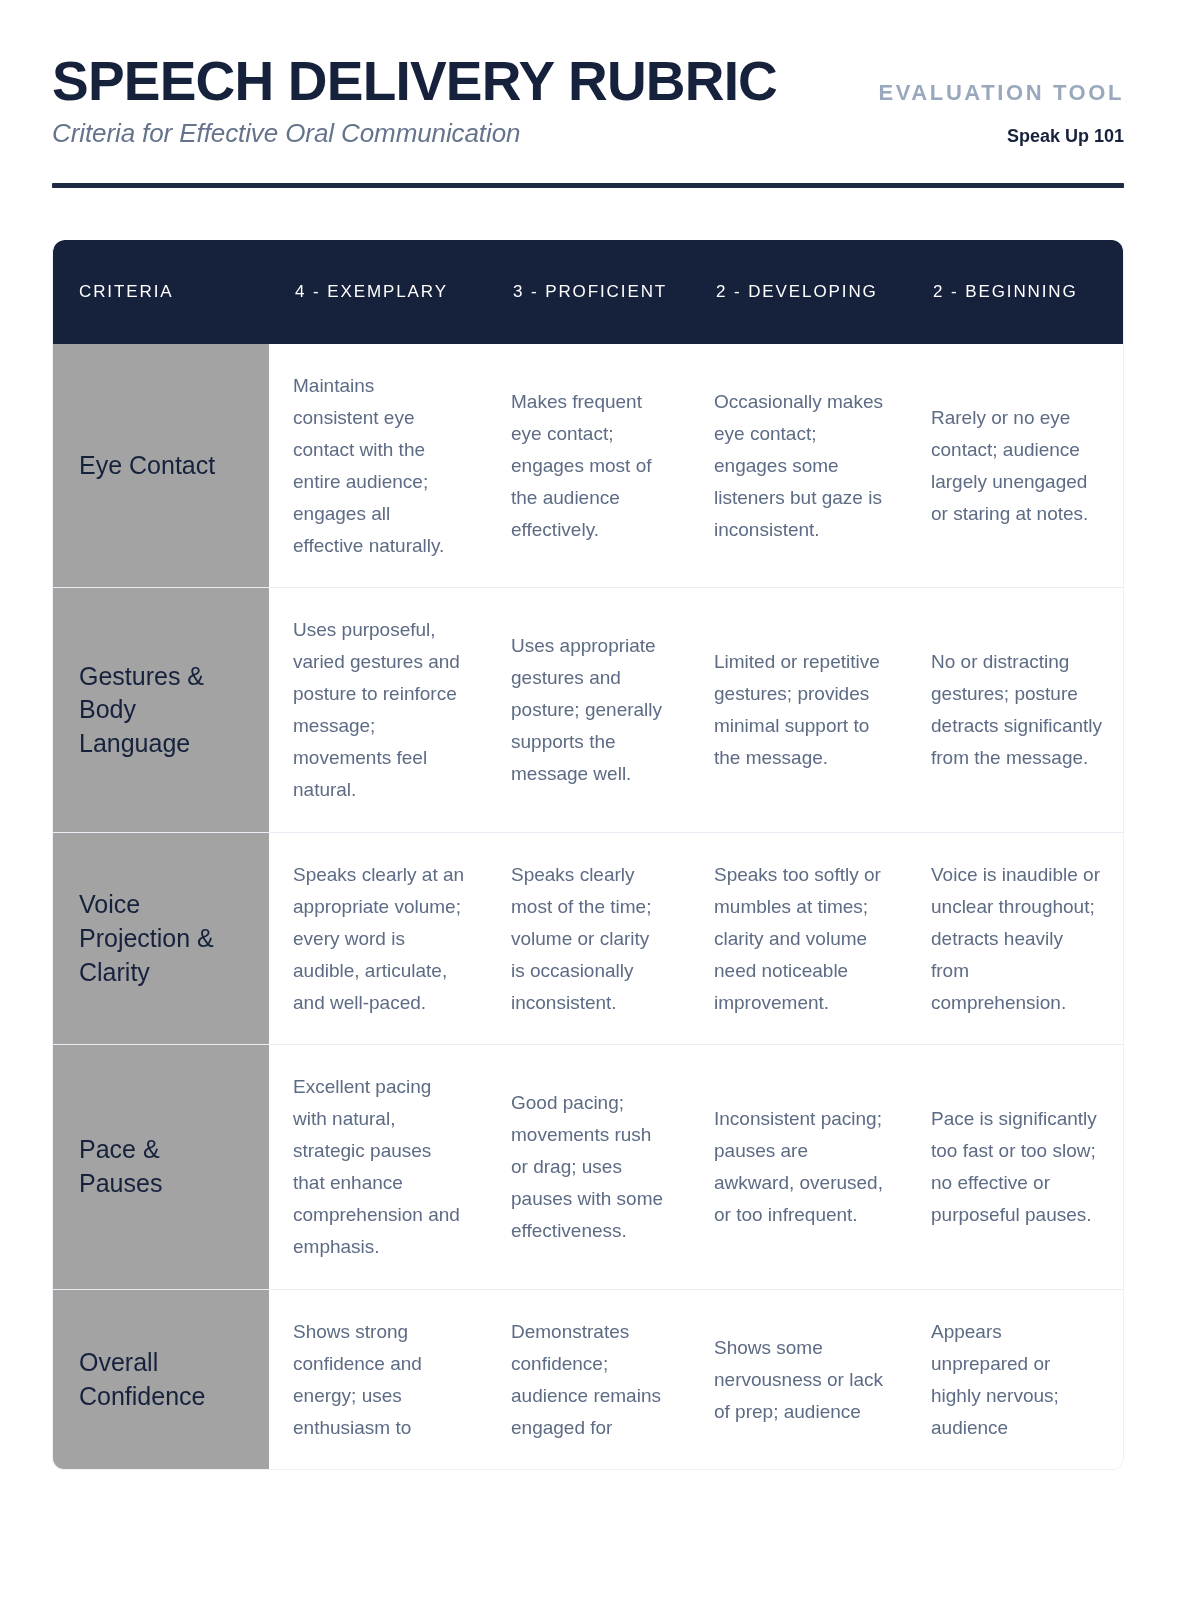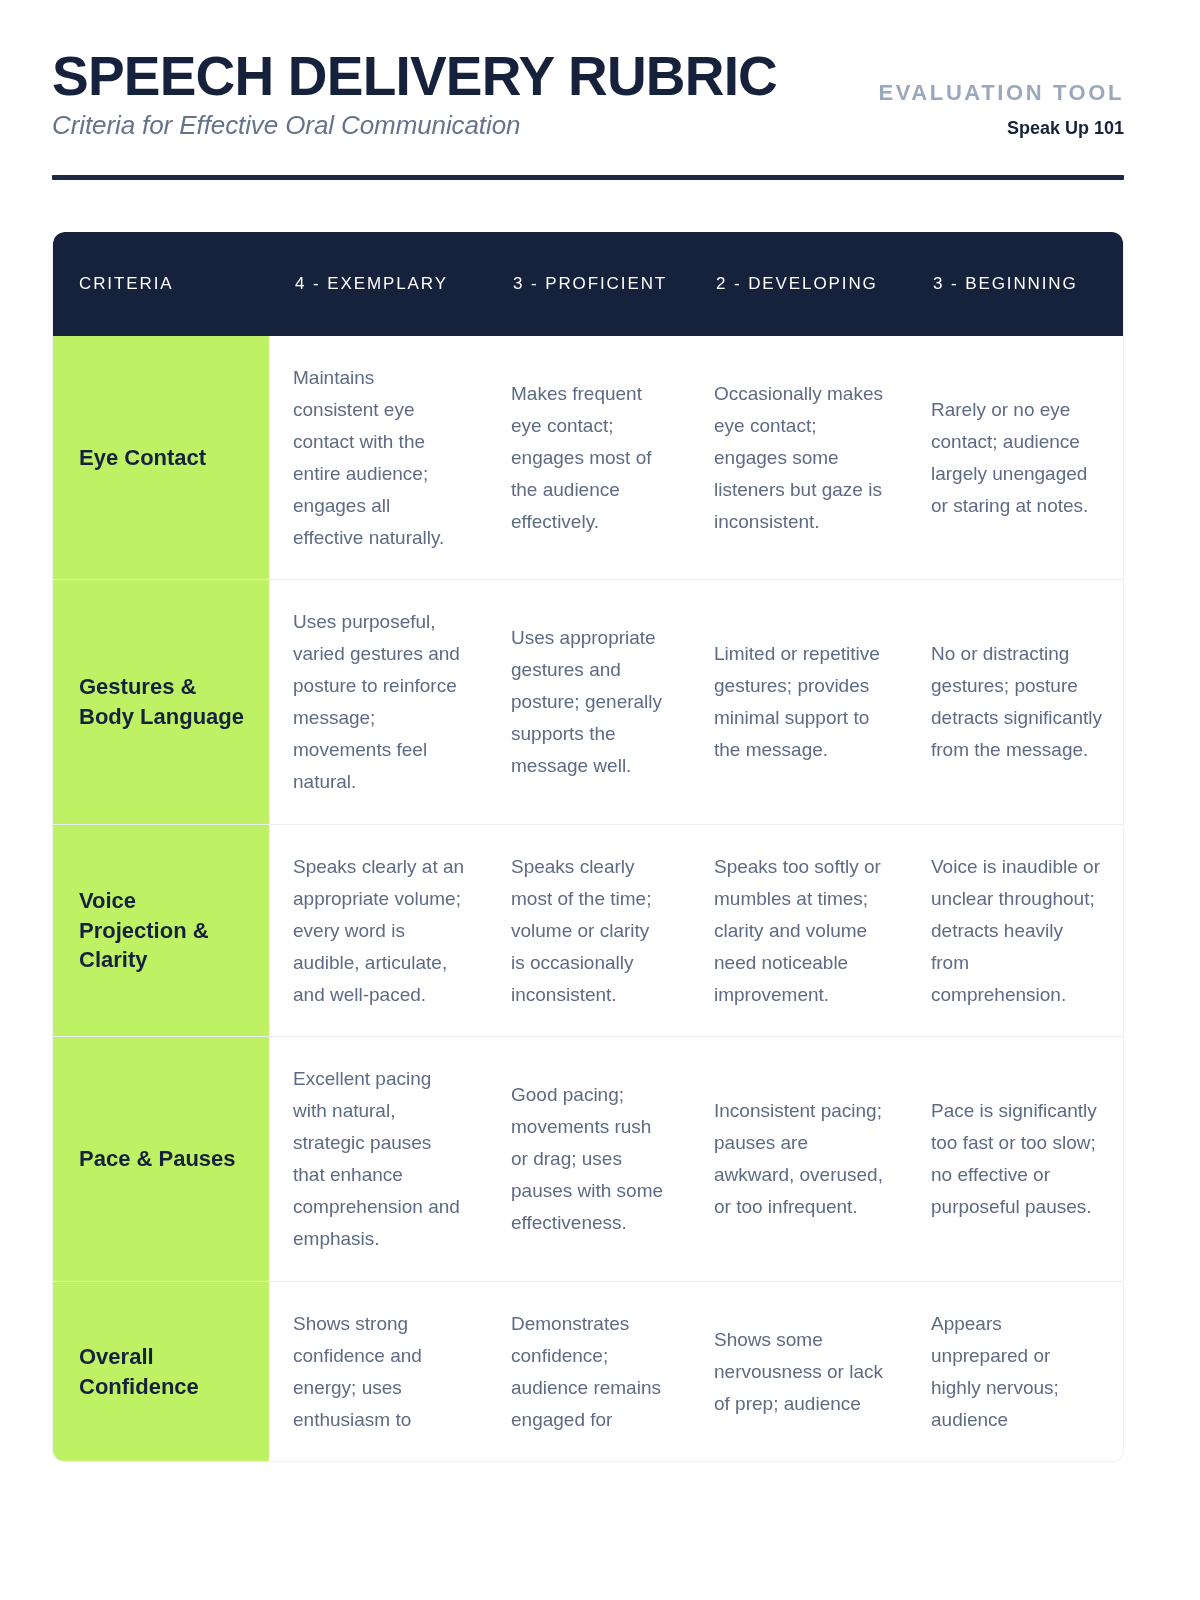--- a/index.html
+++ b/index.html
@@ -21,21 +21,21 @@
   }
 
   
   .doc-header {
     position: relative;
     padding-top: 44px;
   }
 
   .title-row {
     display: flex;
-    align-items: center;
+    align-items: flex-end;
     justify-content: space-between;
     width: 1072px;
     gap: 28px;
   }
 
   .doc-title {
     font-size: 55px;
     font-weight: 700;
     letter-spacing: -0.8px;
     color: #16213c;
@@ -51,21 +51,21 @@
     white-space: nowrap;
     padding-bottom: 4px;
     margin-top: 36px;
   }
 
   .subtitle-row {
     display: flex;
     align-items: baseline;
     justify-content: space-between;
     width: 1072px;
-    margin-top: 0;
+    margin-top: 8px;
   }
 
   .doc-subtitle {
     font-size: 26px;
     font-style: italic;
     font-weight: 400;
     color: #65748c;
     letter-spacing: -0.1px;
     white-space: nowrap;
   }
@@ -120,24 +120,24 @@
   col.c-criteria { width: 216px; }
   col.c-lvl4     { width: 218px; }
   col.c-lvl3     { width: 203px; }
   col.c-lvl2     { width: 217px; }
   col.c-lvl1     { width: 218px; }
 
   table.rubric tbody tr { border-top: 1px solid #eaeef4; }
   table.rubric tbody tr:first-child { border-top: none; }
 
   td.criteria-cell {
-    background: #bef264;
+    background: #a3a3a3;
     color: #16213c;
-    font-size: 22px;
-    font-weight: 700;
+    font-size: 25px;
+    font-weight: 400;
     line-height: 1.35;
     vertical-align: middle;
     padding: 26px 24px 26px 26px;
   }
 
   td.level-cell {
     background: #ffffff;
     color: #5d6b84;
     font-size: 19px;
     font-weight: 400;
@@ -174,21 +174,21 @@
         <col class="c-lvl3">
         <col class="c-lvl2">
         <col class="c-lvl1">
       </colgroup>
       <thead>
         <tr>
           <th>CRITERIA</th>
           <th>4 - EXEMPLARY</th>
           <th>3 - PROFICIENT</th>
           <th>2 - DEVELOPING</th>
-          <th>3 - BEGINNING</th>
+          <th>2 - BEGINNING</th>
         </tr>
       </thead>
       <tbody>
 
         <tr>
           <td class="criteria-cell">Eye Contact</td>
           <td class="level-cell">Maintains consistent eye contact with the entire audience; engages all effective naturally.</td>
           <td class="level-cell">Makes frequent eye contact; engages most of the audience effectively.</td>
           <td class="level-cell">Occasionally makes eye contact; engages some listeners but gaze is inconsistent.</td>
           <td class="level-cell">Rarely or no eye contact; audience largely unengaged or staring at notes.</td>

